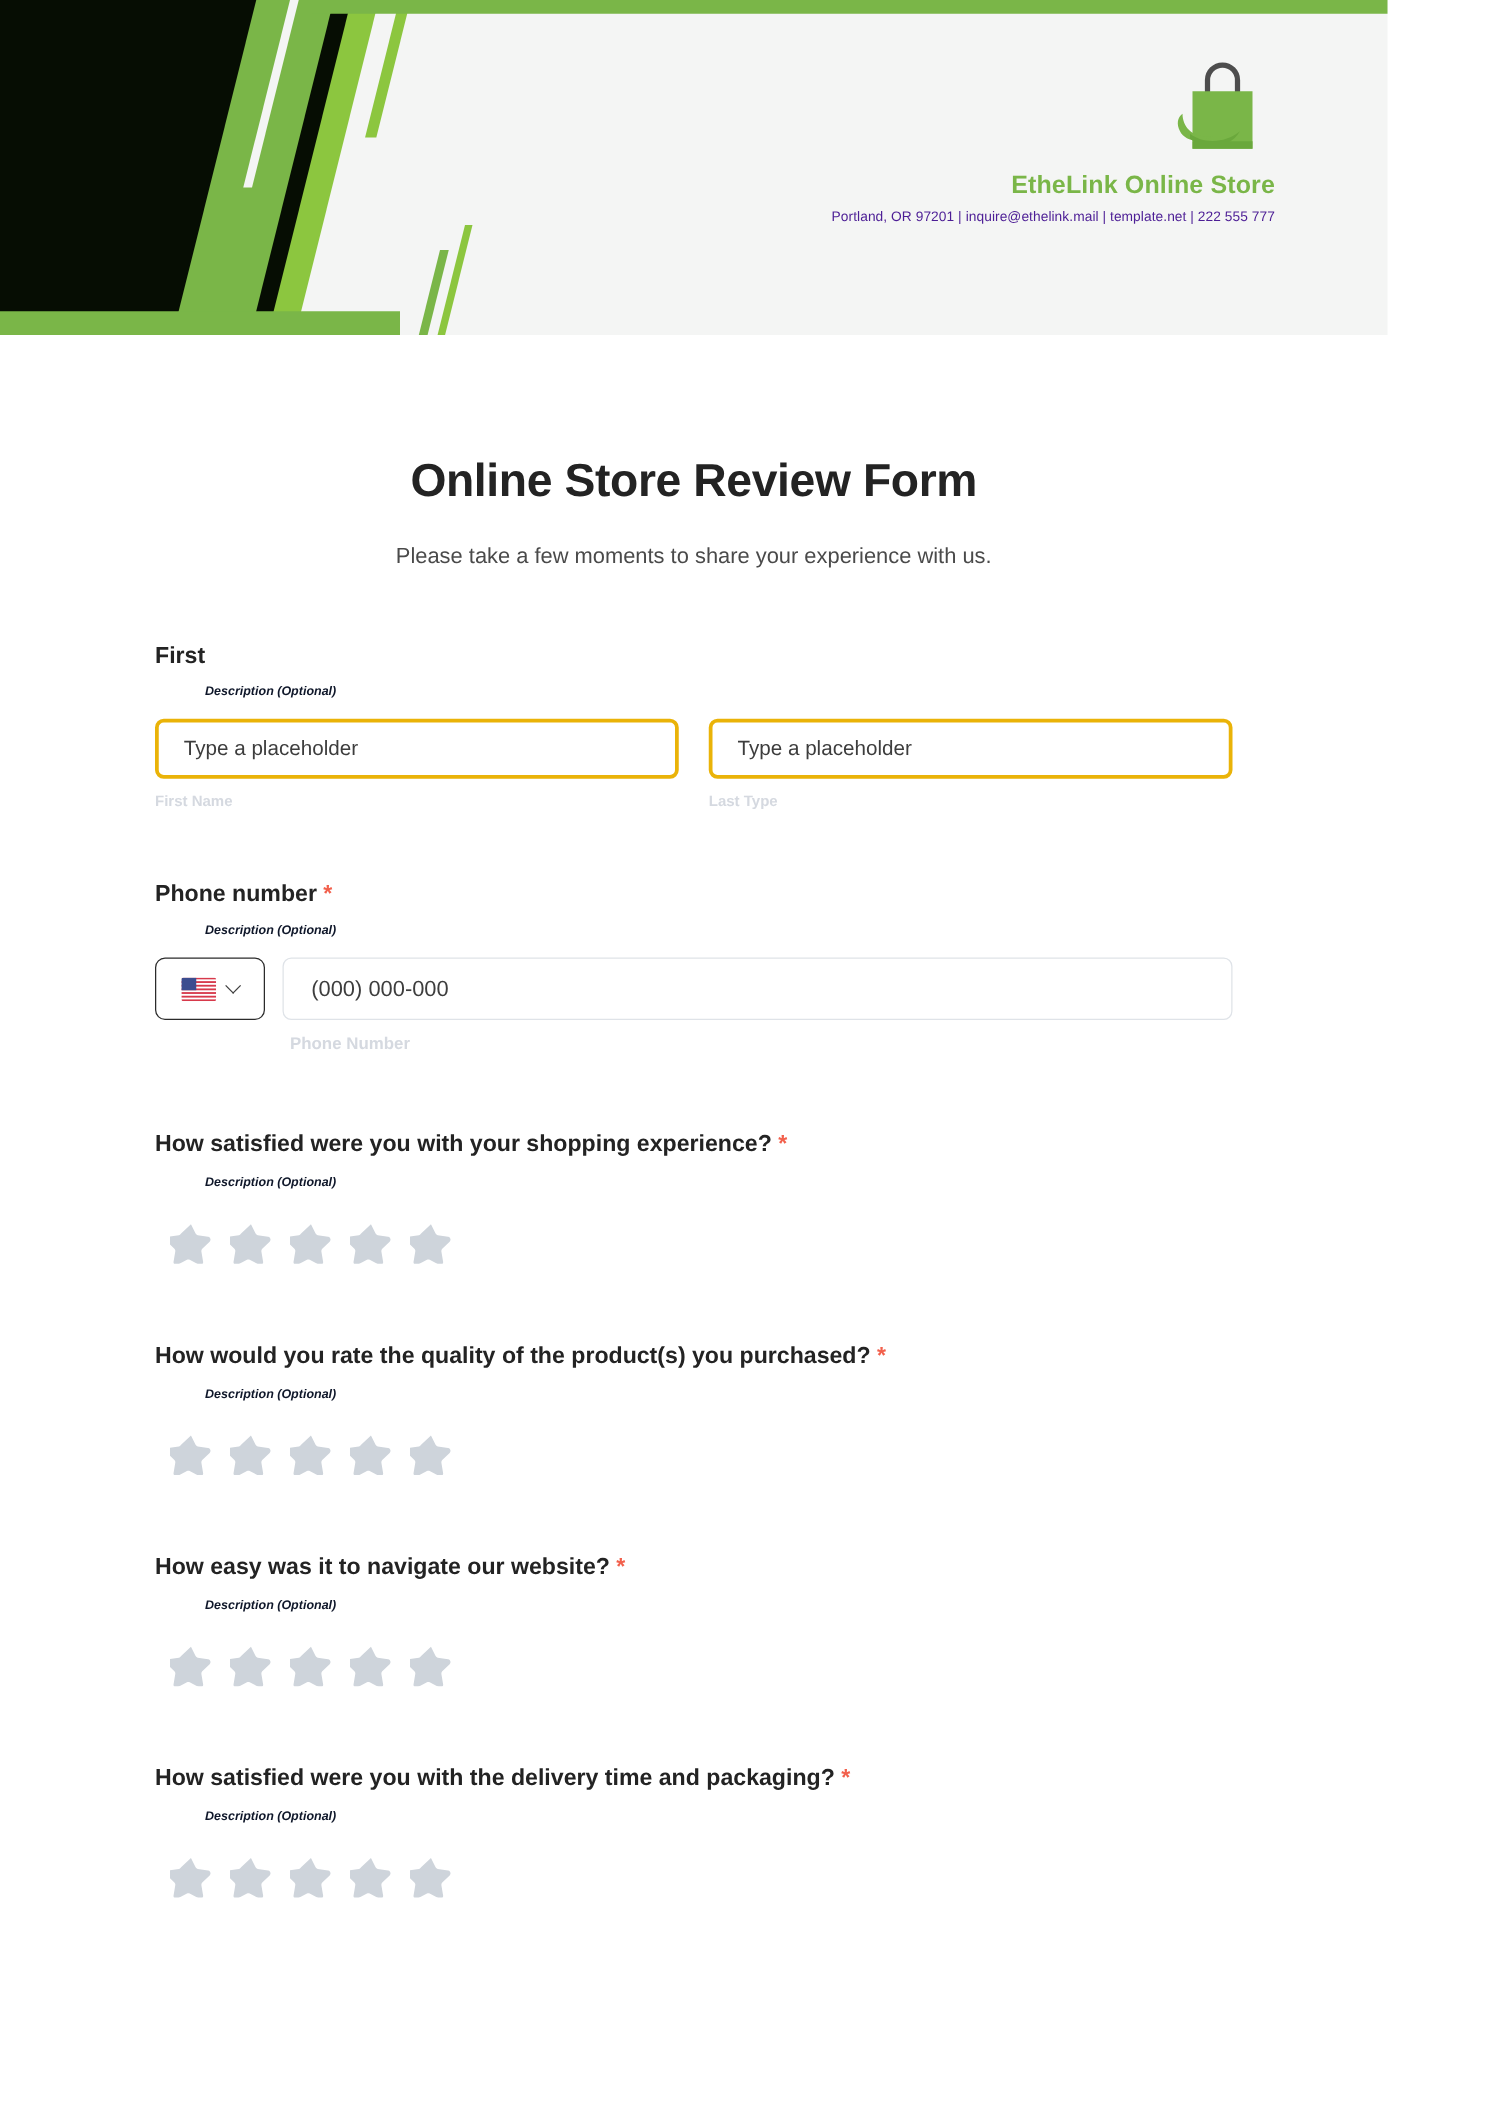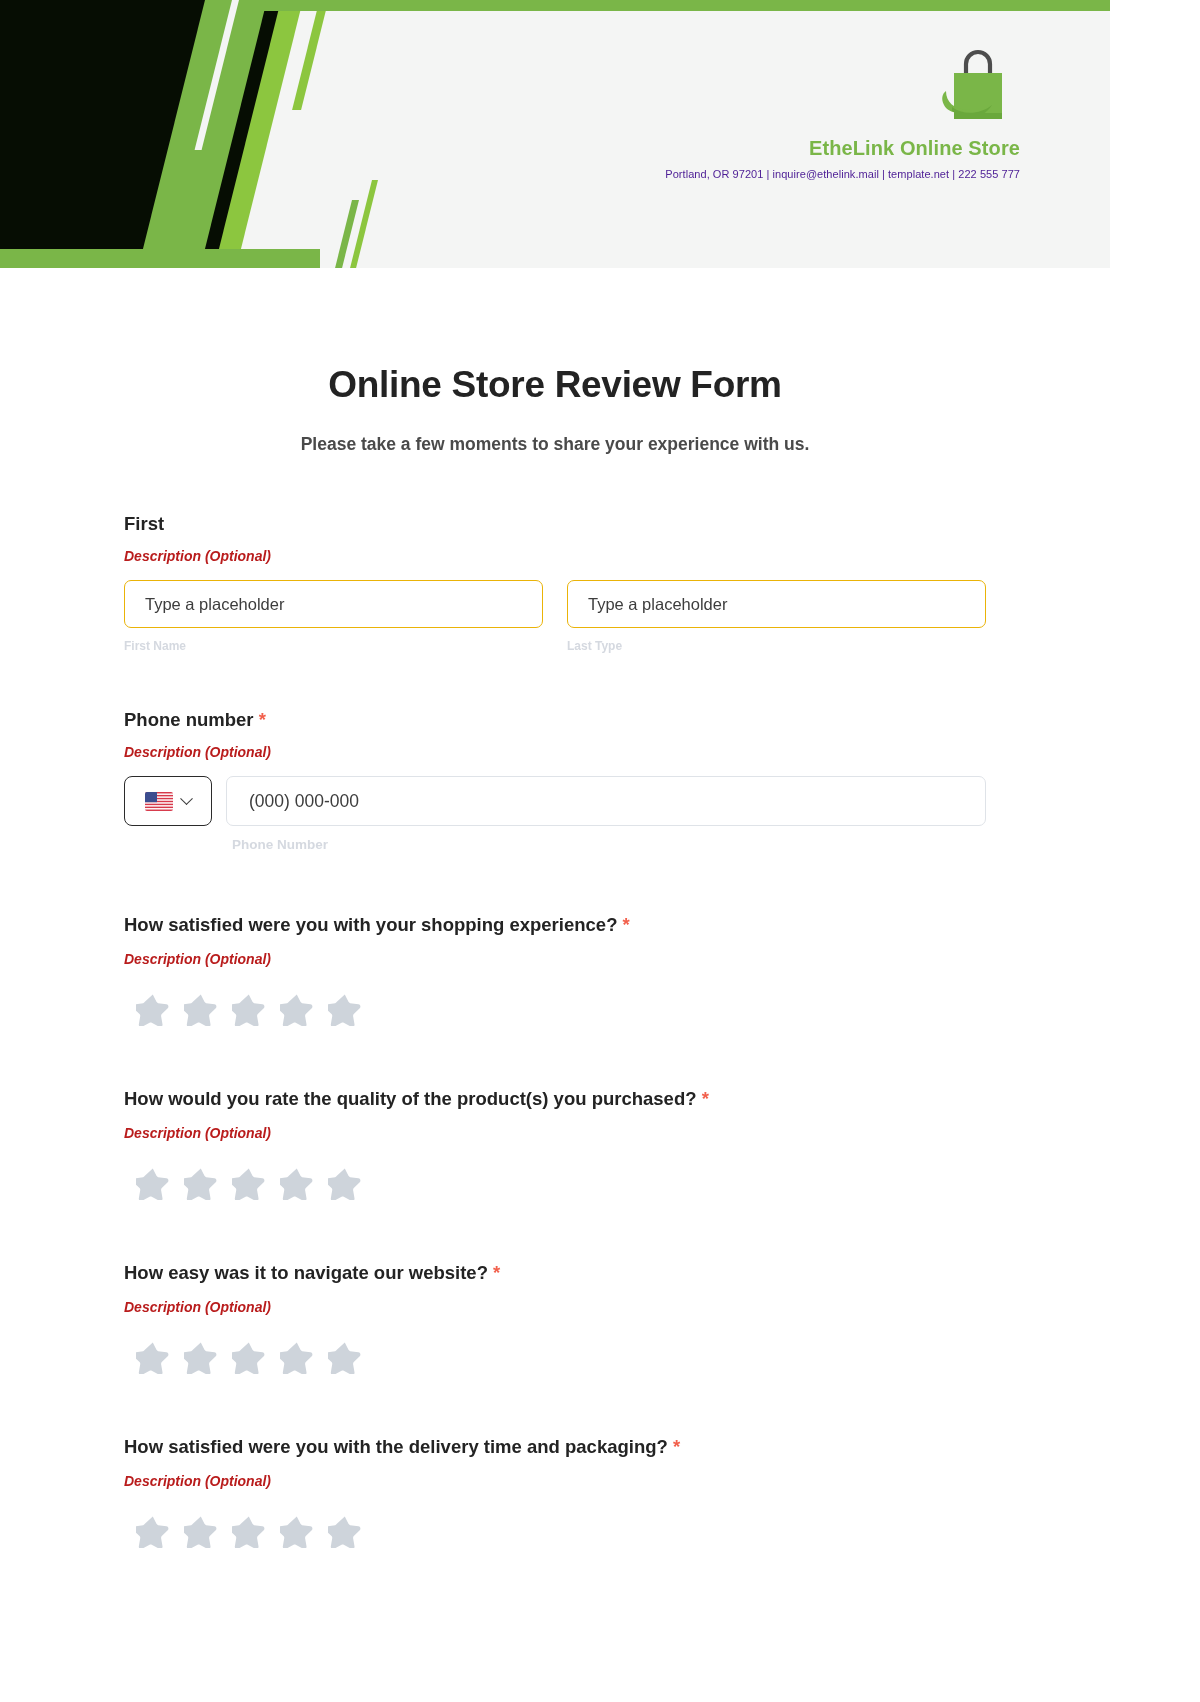--- a/index.html
+++ b/index.html
@@ -87,50 +87,50 @@
     font-weight: bold;
     color: #232323;
     margin-top: 96px;
     letter-spacing: -0.3px;
   }
   .form-sub {
     text-align: center;
     font-size: 17.5px;
     color: #4a4a4a;
     margin-top: 28px;
-    font-weight: bold;
   }
 
   .field-block { margin-top: 56px; }
   .field-block.first { margin-top: 58px; }
 
   .field-label {
     font-size: 18.5px;
     font-weight: bold;
     color: #232323;
   }
   .req { color: #f2604c; font-weight: bold; }
   .field-desc {
-    font-size: 14px;
+    font-size: 10px;
     font-style: italic;
     font-weight: bold;
-    color: #b91c1c;
+    color: #0f172a;
     margin-top: 13px;
+    margin-left: 40px;
   }
 
   .inputs-row {
     display: flex;
     gap: 24px;
     margin-top: 16px;
   }
   .input-col { flex: 1; }
   .text-input {
     width: 100%;
     height: 48px;
-    border: 1px solid #eab308;
+    border: 3px solid #eab308;
     border-radius: 7px;
     background: #fff;
     font-family: "Liberation Sans", sans-serif;
     font-size: 16.5px;
     color: #3d3d3d;
     padding: 0 20px;
     outline: none;
   }
   .text-input::placeholder { color: #3d3d3d; }
   .sub-label {

